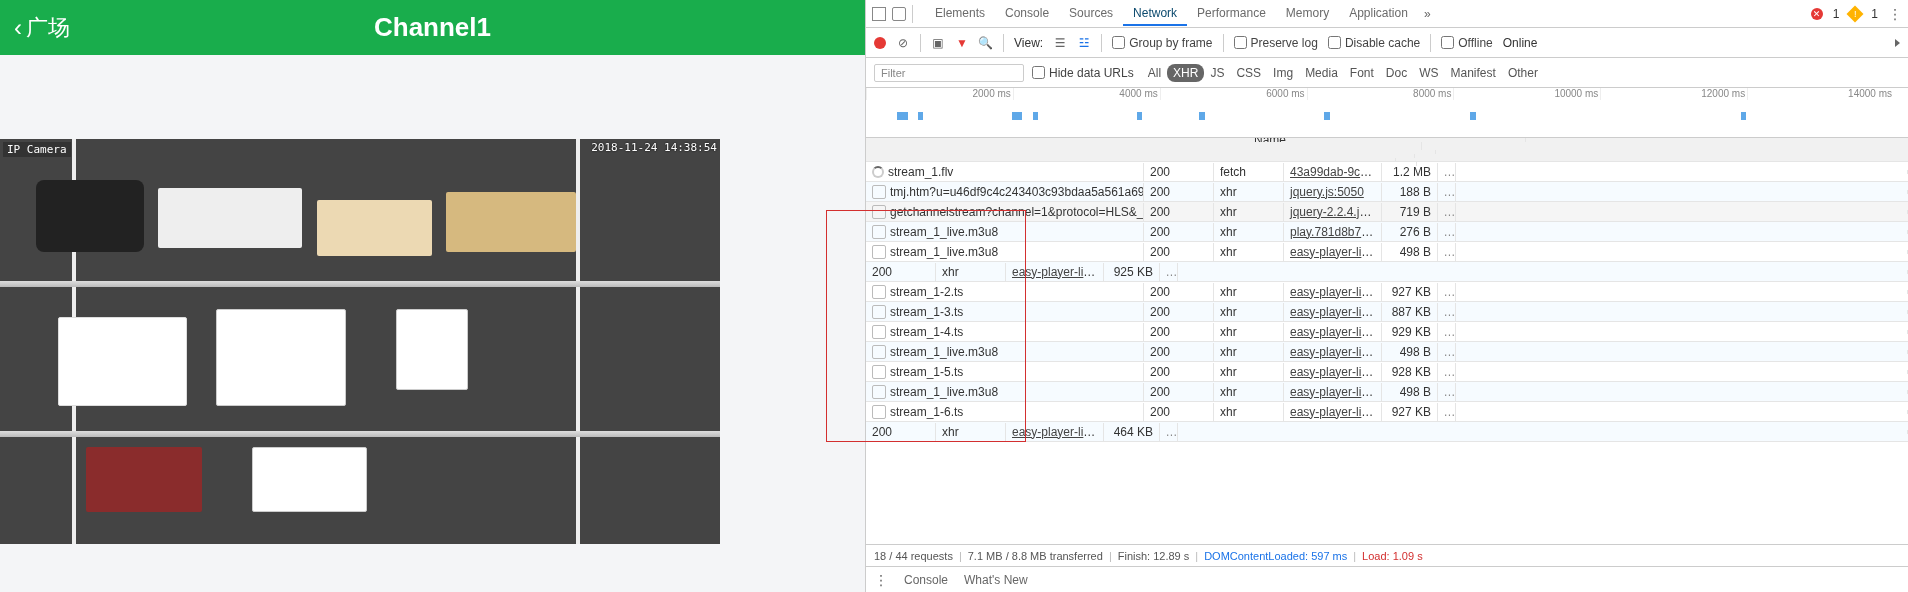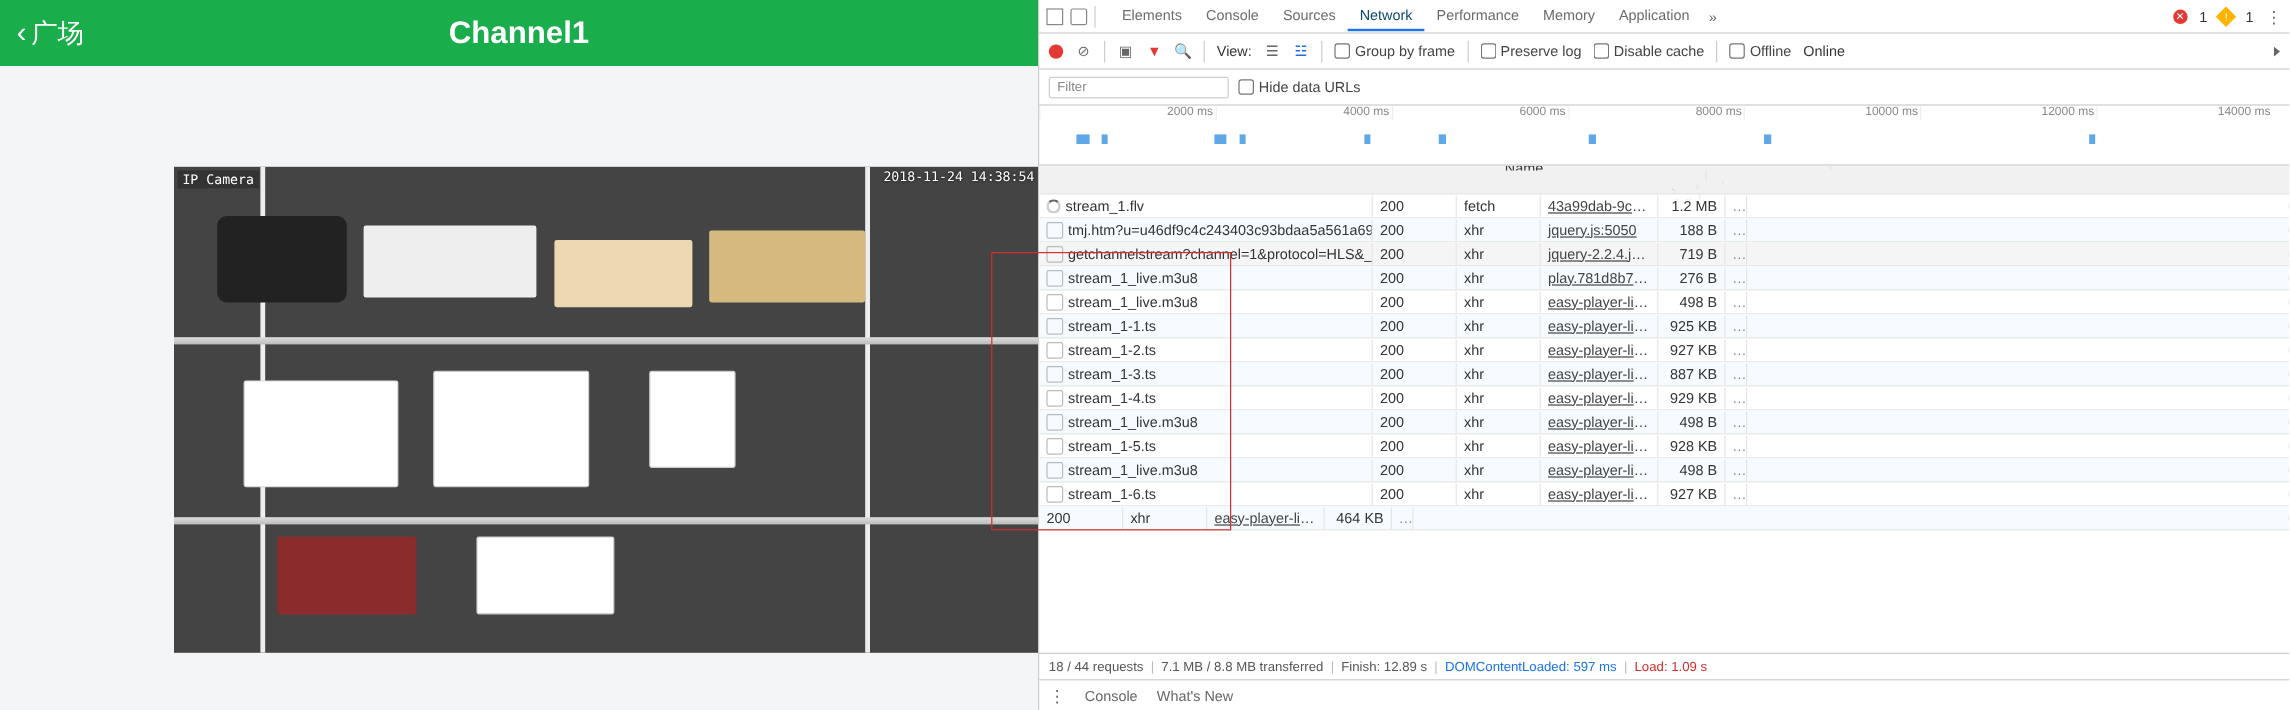--- a/index.html
+++ b/index.html
@@ -3,21 +3,21 @@
 <meta charset="utf-8">
 <style>
 * { box-sizing: border-box; margin: 0; padding: 0; font-family: -apple-system, "Segoe UI", Arial, sans-serif; }
 body { width: 1908px; height: 592px; display: flex; background: #fff; overflow: hidden; }
 
 
 .app { width: 865px; height: 592px; background: #f4f5f7; display: flex; flex-direction: column; }
 .app-header { background: #19ad4c; color: #fff; height: 55px; display: flex; align-items: center; position: relative; }
 .app-back { display: flex; align-items: center; gap: 4px; padding: 0 14px; font-size: 22px; cursor: pointer; }
 .app-title { position: absolute; left: 50%; transform: translateX(-50%); font-size: 26px; font-weight: 700; }
-.video-wrap { flex: 1; display: flex; align-items: center; justify-content: flex-end; padding: 20px 0 0 0; margin-top: 16px; }
+.video-wrap { flex: 1; display: flex; align-items: center; justify-content: flex-start; padding: 20px 0 0 0; margin-top: 16px; }
 .video { background: #444; width: 720px; height: 405px; position: relative; }
 .ipcam { position: absolute; top: 3px; left: 3px; background: #333; color: #fff; font: 11px/1 monospace; padding: 2px 4px; }
 .osd-ts { position: absolute; top: 3px; right: 3px; color: #fff; font: 11px/1 monospace; text-shadow: 0 0 2px #000; }
 .shelves { position: absolute; inset: 0; overflow: hidden; }
 .shelf { position: absolute; left: 0; right: 0; height: 6px; background: linear-gradient(#ddd,#bbb); }
 .shelf.s1 { top: 35%; }
 .shelf.s2 { top: 72%; }
 .post { position:absolute; top:0; bottom:0; width:4px; background:#eee; }
 .post.p1{ left:10%} .post.p2{left:80%}
 .box { position:absolute; border-radius:2px; }
@@ -184,20 +184,33 @@
     <span>Online</span>
     <span class="triangle"></span>
   </div>
 
   <div class="dt-row3">
     <div class="filterbox">Filter</div>
     <label class="chk">
         <input type="checkbox" style="">
         <span>Hide data URLs</span>
       </label>
+    <div class="types" id="ftypes">
+        <div class="ftype">All</div>
+        <div class="ftype active">XHR</div>
+        <div class="ftype">JS</div>
+        <div class="ftype">CSS</div>
+        <div class="ftype">Img</div>
+        <div class="ftype">Media</div>
+        <div class="ftype">Font</div>
+        <div class="ftype">Doc</div>
+        <div class="ftype">WS</div>
+        <div class="ftype">Manifest</div>
+        <div class="ftype">Other</div>
+      </div>
   </div>
 
   <div class="timeline">
     <div class="ticks" id="ticks">
         <div class="tick">2000 ms</div>
         <div class="tick">4000 ms</div>
         <div class="tick">6000 ms</div>
         <div class="tick">8000 ms</div>
         <div class="tick">10000 ms</div>
         <div class="tick">12000 ms</div>
@@ -281,24 +294,20 @@
             <span>stream_1_live.m3u8</span>
           </div>
           <div class="ntd c-status">200</div>
           <div class="ntd c-type">xhr</div>
           <div class="ntd c-init"><span class="link">easy-player-lib...</span></div>
           <div class="ntd c-size">498 B</div>
           <div class="ntd c-dots">...</div>
           <div class="ntd c-wf"></div>
         </div>
         <div class="ntr">
-          <div class="ntd c-name">
-            <span class="fileicon"></span>
-            <span>stream_1-1.ts</span>
-          </div>
           <div class="ntd c-status">200</div>
           <div class="ntd c-type">xhr</div>
           <div class="ntd c-init"><span class="link">easy-player-lib...</span></div>
           <div class="ntd c-size">925 KB</div>
           <div class="ntd c-dots">...</div>
           <div class="ntd c-wf"></div>
         </div>
         <div class="ntr">
           <div class="ntd c-name">
             <span class="fileicon"></span>

